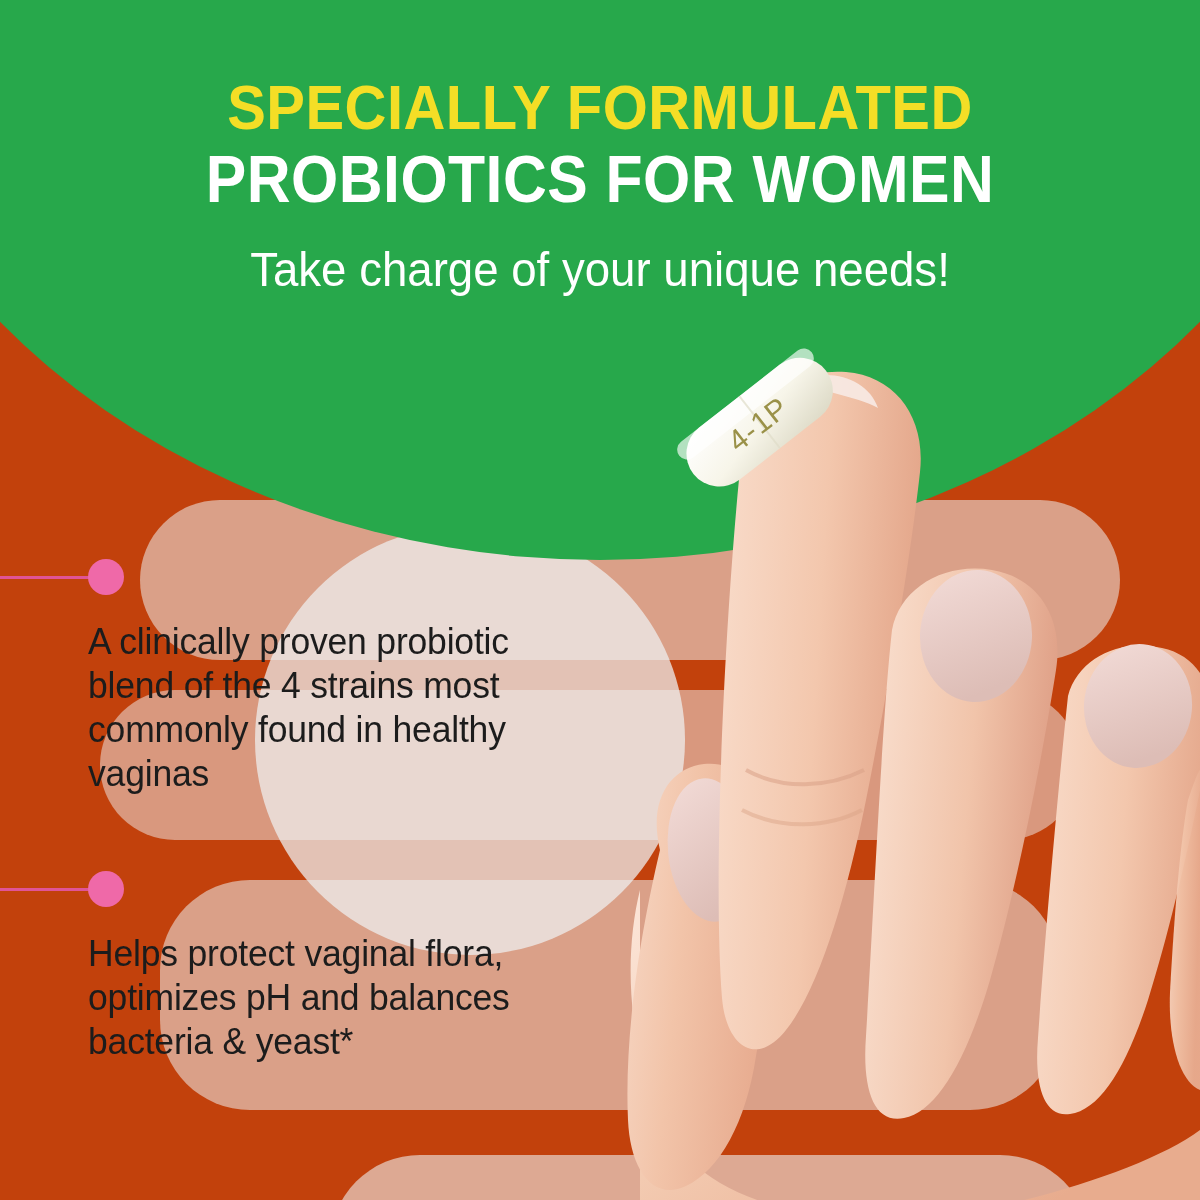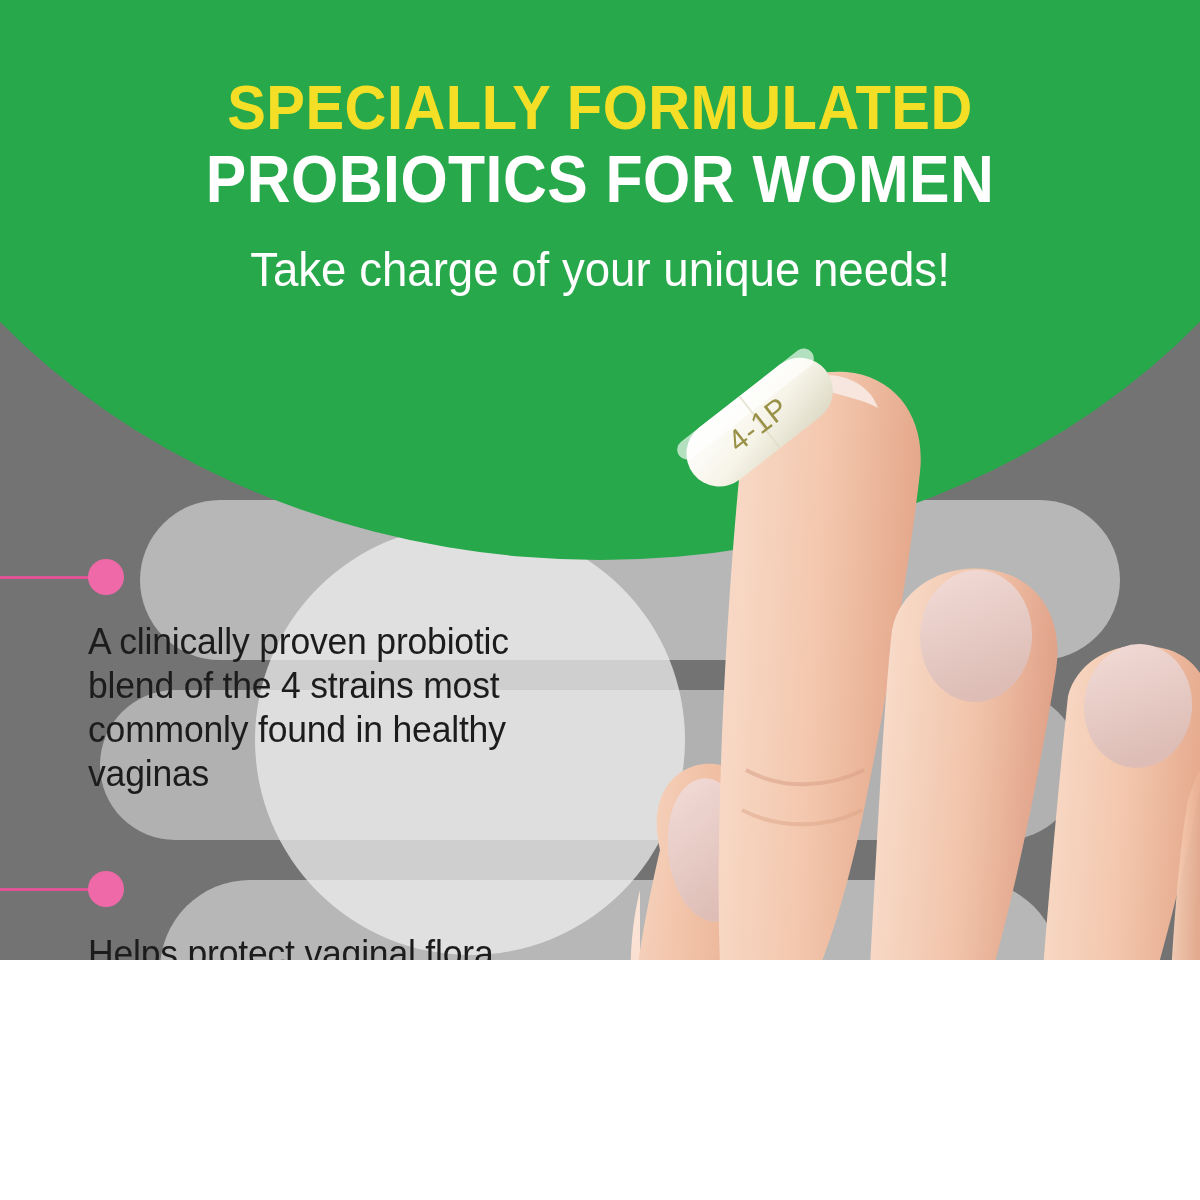--- a/index.html
+++ b/index.html
@@ -3,23 +3,23 @@
 <meta charset="utf-8">
 <style>
   html, body {
     margin: 0;
     padding: 0;
     background: #ffffff;
   }
   #canvas {
     position: relative;
     width: 1200px;
-    height: 960px;
+    height: 1200px;
     overflow: hidden;
-    background: #737373;
+    background: #c2410c;
     font-family: "Liberation Sans", "DejaVu Sans", sans-serif;
   }
 
   
   .bg-band {
     position: absolute;
     background: #efefef;
     border-radius: 60px;
   }
   #band-1 { left: 140px; top: 500px;  width: 980px; height: 160px; border-radius: 80px; opacity: .55; }

